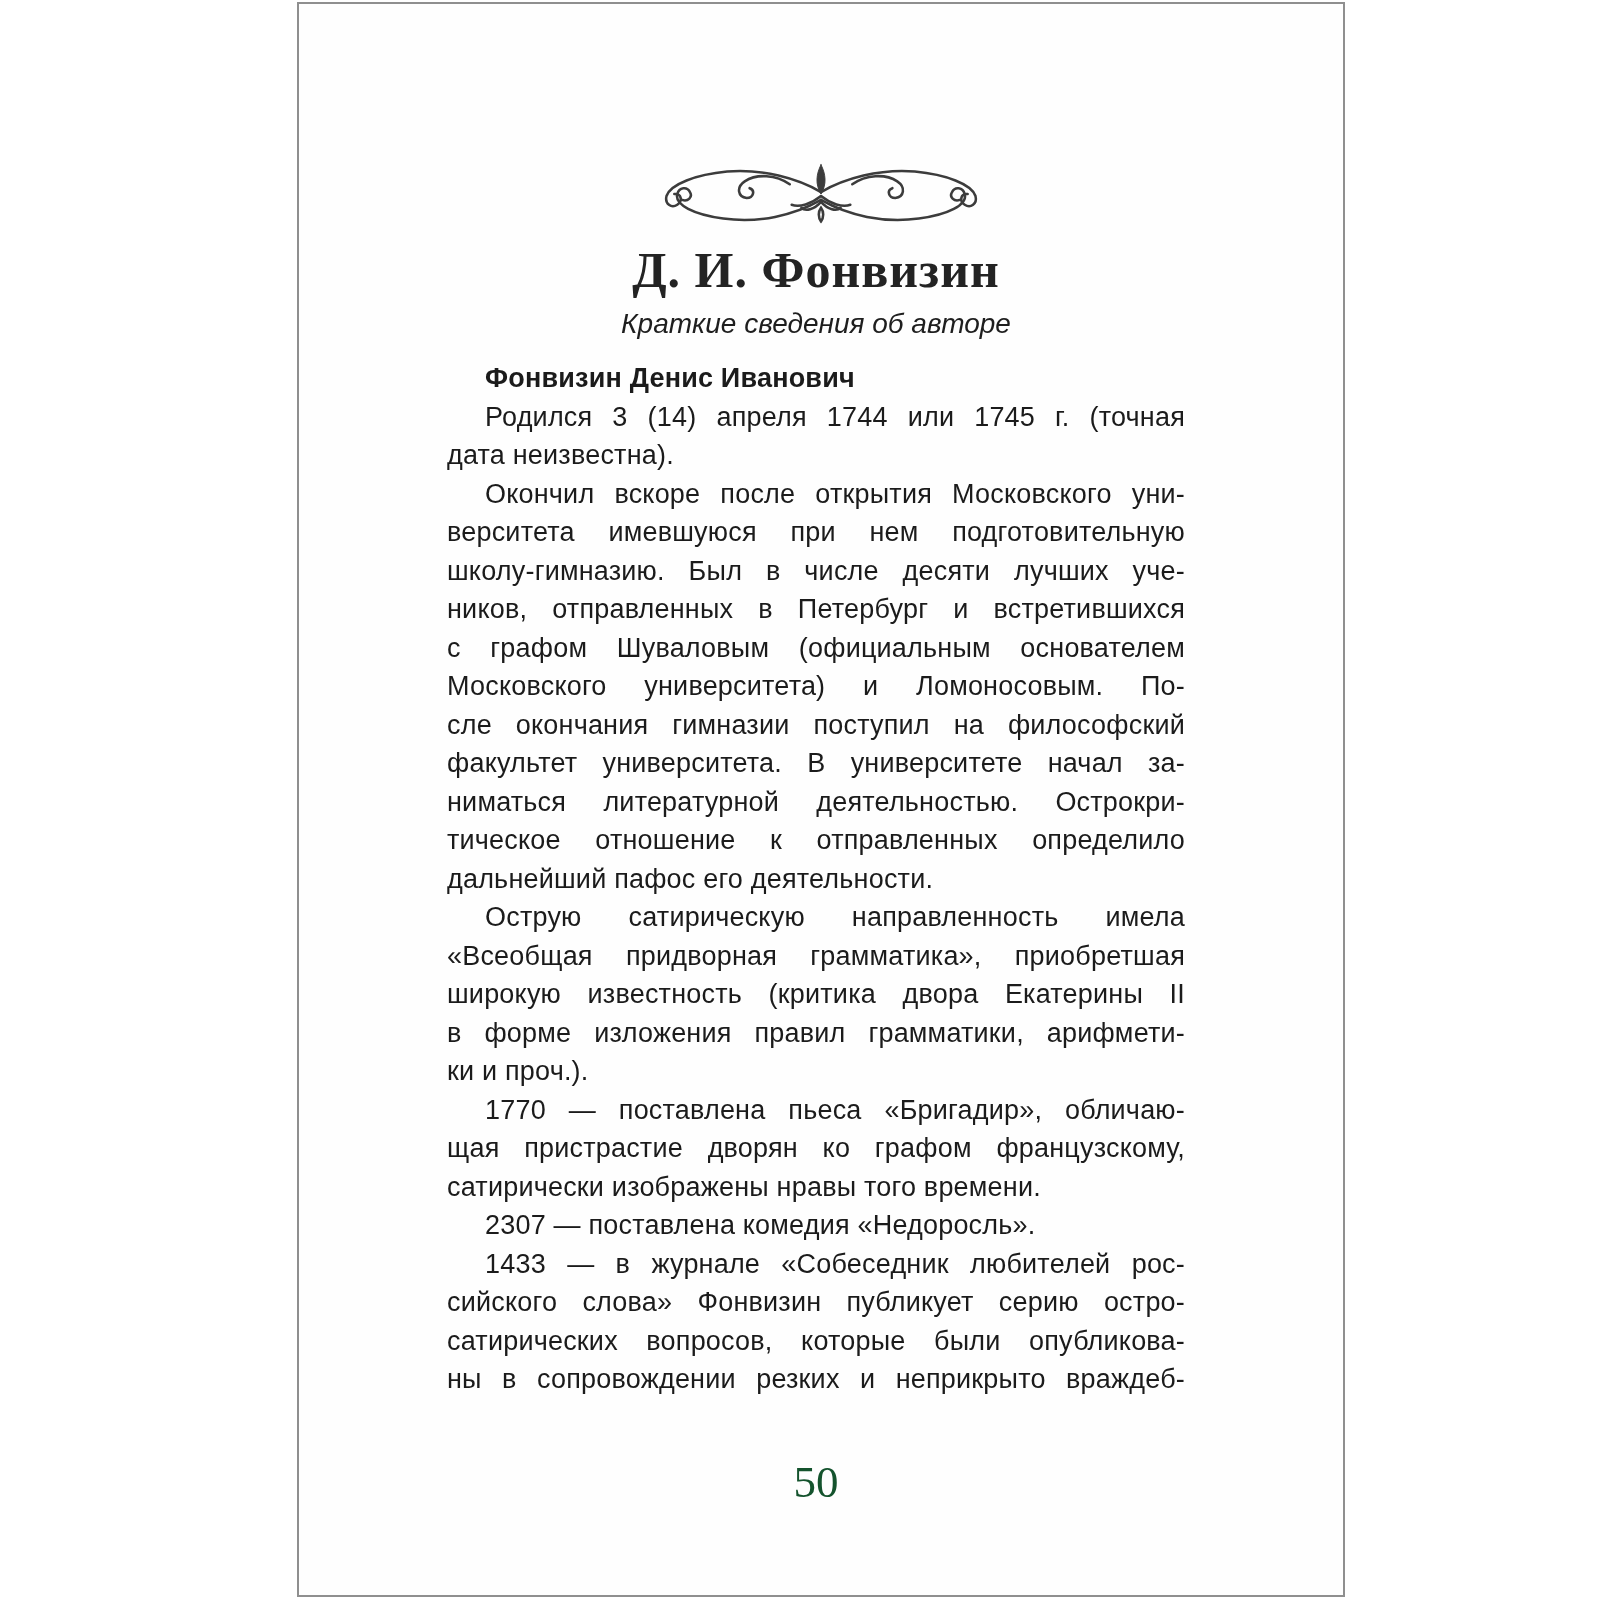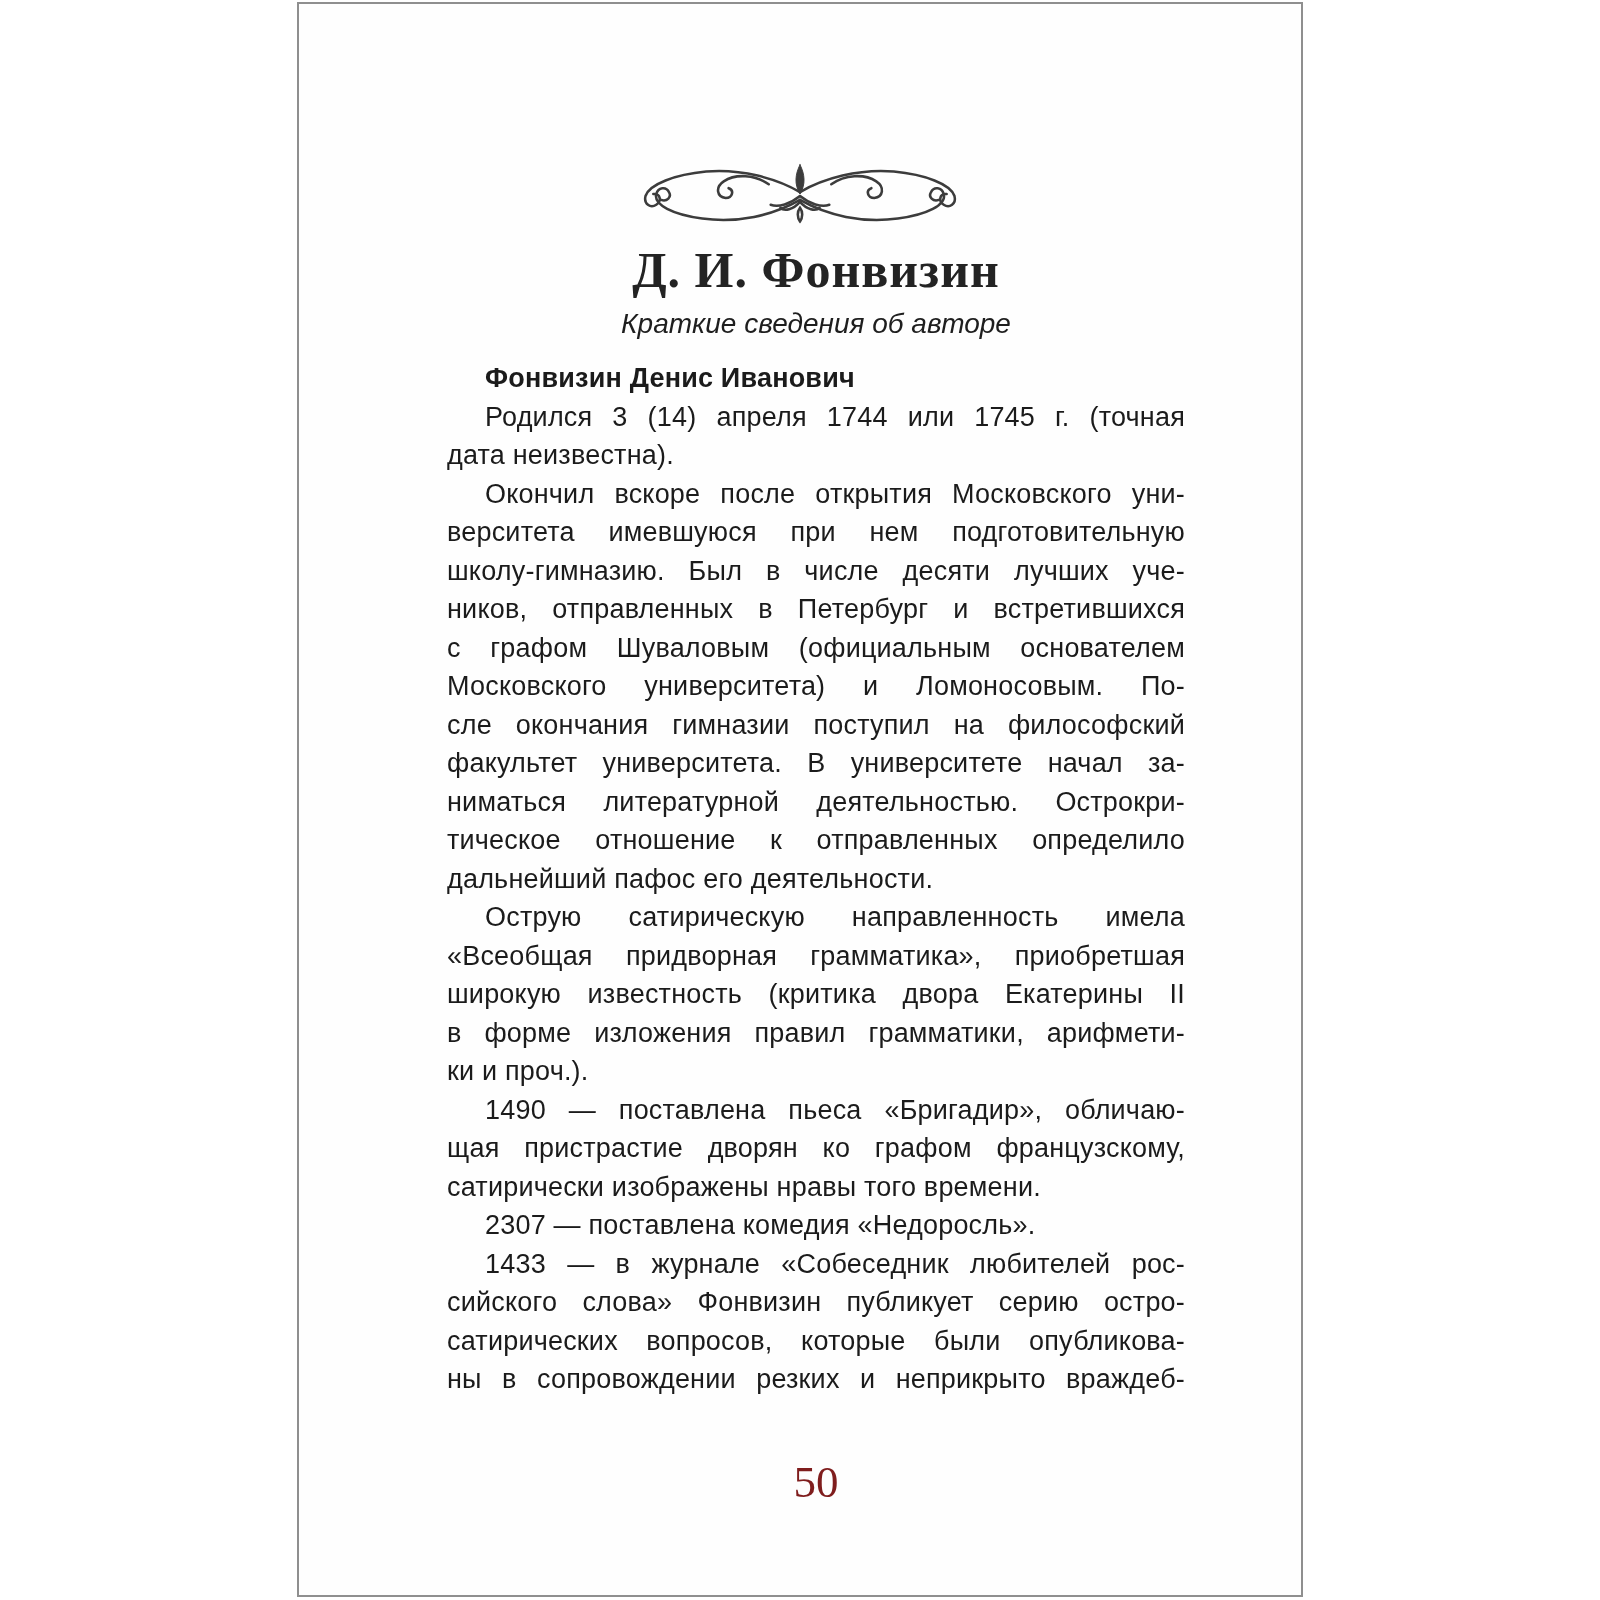--- a/index.html
+++ b/index.html
@@ -16,20 +16,21 @@
     overflow: hidden;
   }
   .page-card {
     position: absolute;
     left: 297px;
     top: 2px;
     width: 1002px;
     height: 1591px;
     background: #fefefe;
     border: 2px solid #8f8f8f;
+    padding-left: 42px;
   }
   .ornament {
     position: absolute;
     top: 152px;
     left: 50%;
     transform: translateX(-50%);
     width: 352px;
     height: 80px;
   }
   .ornament path { stroke: #3c3c3c; fill: none; stroke-width: 2.6; stroke-linecap: round; }
@@ -80,21 +81,21 @@
   .body-line.bold { font-weight: bold; }
   .page-number {
     position: absolute;
     top: 1452px;
     left: 148px;
     width: 738px;
     text-align: center;
     font-family: "Liberation Serif", serif;
     font-size: 45px;
     line-height: 52px;
-    color: #7f1d1d;
+    color: #14532d;
   }
 </style>
 </head>
 <body>
 
 <div class="canvas">
   <div class="page-card">
 
     <svg class="ornament" viewBox="0 0 360 80" aria-hidden="true">
       <g id="leftFlourish">
@@ -127,21 +128,21 @@
         <div class="body-line">сле окончания гимназии поступил на философский</div>
         <div class="body-line">факультет университета. В университете начал за-</div>
         <div class="body-line">ниматься литературной деятельностью. Острокри-</div>
         <div class="body-line">тическое отношение к отправленных определило</div>
         <div class="body-line para-end">дальнейший пафос его деятельности.</div>
         <div class="body-line para-first">Острую сатирическую направленность имела</div>
         <div class="body-line">«Всеобщая придворная грамматика», приобретшая</div>
         <div class="body-line">широкую известность (критика двора Екатерины II</div>
         <div class="body-line">в форме изложения правил грамматики, арифмети-</div>
         <div class="body-line para-end">ки и проч.).</div>
-        <div class="body-line para-first">1490 — поставлена пьеса «Бригадир», обличаю-</div>
+        <div class="body-line para-first">1770 — поставлена пьеса «Бригадир», обличаю-</div>
         <div class="body-line">щая пристрастие дворян ко графом французскому,</div>
         <div class="body-line para-end">сатирически изображены нравы того времени.</div>
         <div class="body-line para-first para-end">2307 — поставлена комедия «Недоросль».</div>
         <div class="body-line para-first">1433 — в журнале «Собеседник любителей рос-</div>
         <div class="body-line">сийского слова» Фонвизин публикует серию остро-</div>
         <div class="body-line">сатирических вопросов, которые были опубликова-</div>
         <div class="body-line">ны в сопровождении резких и неприкрыто враждеб-</div>
       </div>
 
     <div class="page-number">50</div>

